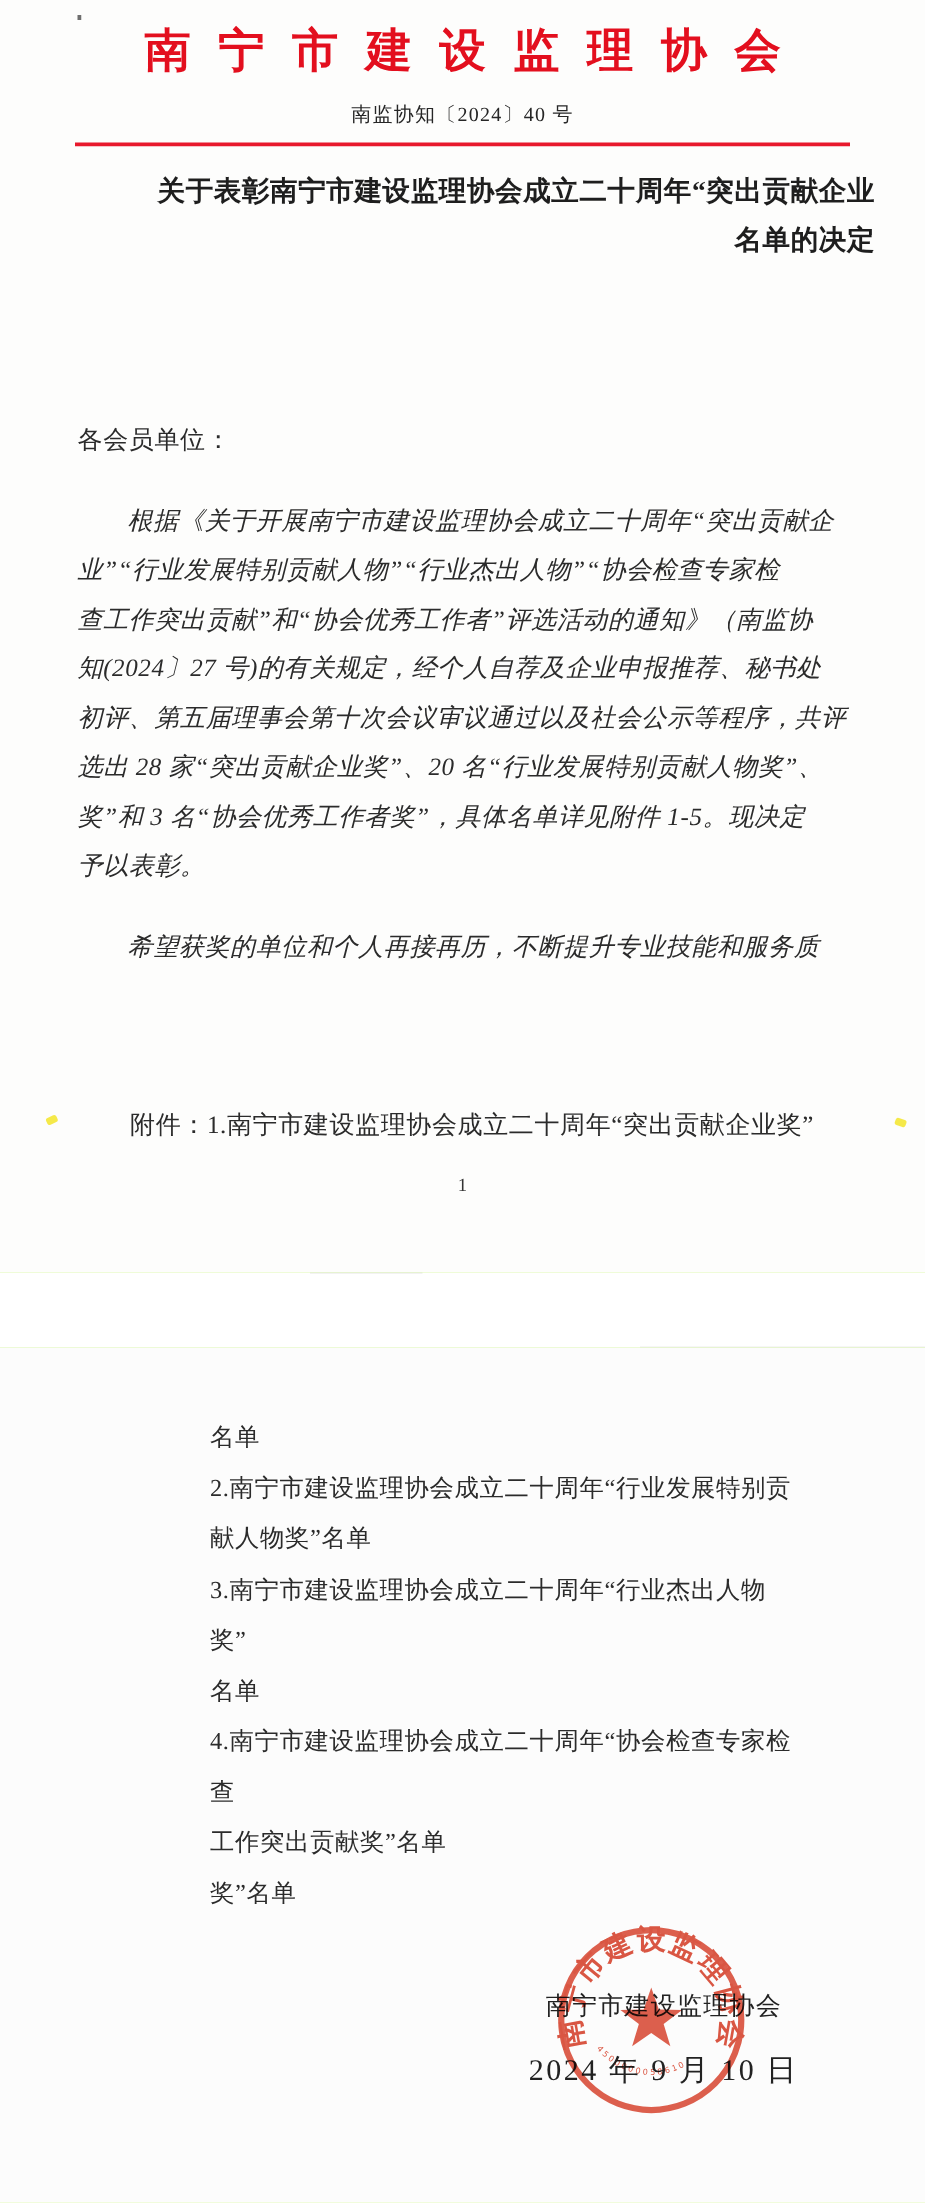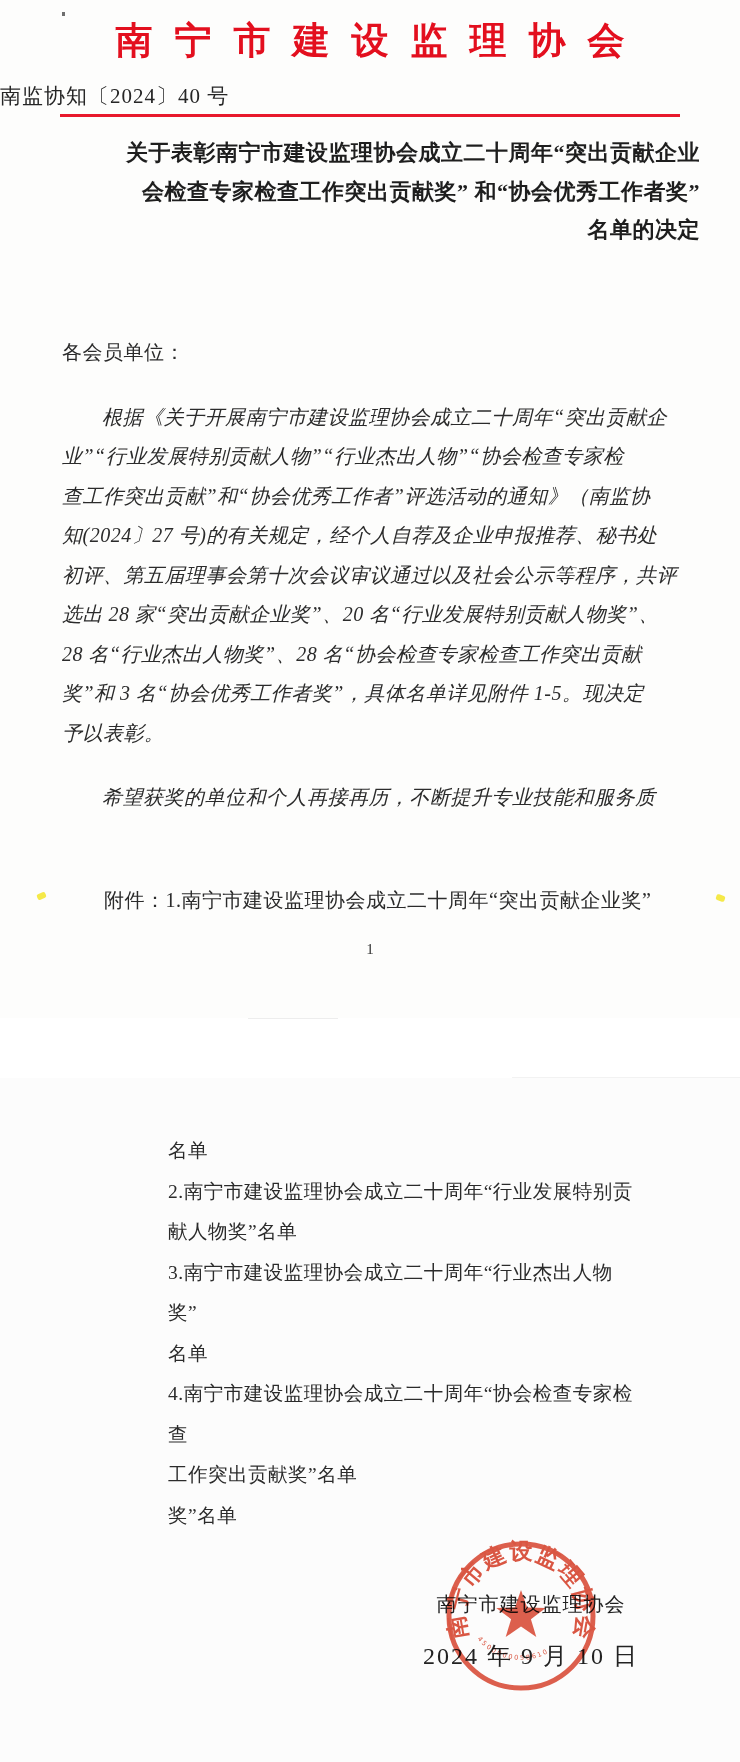--- a/index.html
+++ b/index.html
@@ -15,22 +15,22 @@
   .band-p2{position:absolute;left:0;top:1078px;width:740px;height:684px;background:#fcfcfc;}
   .seam1{position:absolute;left:248px;top:1018px;width:90px;height:1px;background:rgba(0,0,0,0.07);}
   .seam2{position:absolute;left:512px;top:1077px;width:228px;height:1px;background:rgba(0,0,0,0.05);}
 
   .org-header{
     position:absolute;left:0;top:16px;width:740px;text-align:center;
     font-size:37px;font-weight:bold;color:#e30f1e;
     letter-spacing:22px;text-indent:22px;white-space:nowrap;
   }
   .doc-number{
-    position:absolute;left:0;top:82px;width:740px;
-    font-size:21px;color:#262626;letter-spacing:1px;
+    position:absolute;left:0;top:82px;width:740px;text-align:center;
+    font-size:16px;color:#262626;letter-spacing:1px;
   }
   .red-rule{position:absolute;left:60px;top:114px;width:620px;height:3px;background:#e8192c;}
 
   .doc-title{
     position:absolute;left:40px;top:134px;width:660px;text-align:right;
     font-size:22px;font-weight:bold;line-height:38.5px;color:#1e1e1e;
     letter-spacing:0.5px;
   }
 
   .body-block{
@@ -87,34 +87,32 @@
   <div class="seam2"></div>
 
   <div class="org-header">南宁市建设监理协会</div>
 
   <div class="doc-number">南监协知〔2024〕40 号</div>
 
   <div class="red-rule"></div>
 
   <div class="doc-title">
       <div class="tline">关于表彰南宁市建设监理协会成立二十周年“突出贡献企业</div>
-      <div class="tline">会检查专家检查工作突出贡献奖” 和“协会优秀工作者奖”</div>
       <div class="tline">名单的决定</div>
     </div>
 
   <div class="body-block">
     <div>各会员单位：</div>
     <div class="para para-gap">
         <div class="tline">根据《关于开展南宁市建设监理协会成立二十周年“突出贡献企</div>
         <div class="tline">业”“行业发展特别贡献人物”“行业杰出人物”“协会检查专家检</div>
         <div class="tline">查工作突出贡献”和“协会优秀工作者”评选活动的通知》（南监协</div>
         <div class="tline">知(2024〕27 号)的有关规定，经个人自荐及企业申报推荐、秘书处</div>
         <div class="tline">初评、第五届理事会第十次会议审议通过以及社会公示等程序，共评</div>
         <div class="tline">选出 28 家“突出贡献企业奖”、20 名“行业发展特别贡献人物奖”、</div>
-        <div class="tline">28 名“行业杰出人物奖”、28 名“协会检查专家检查工作突出贡献</div>
         <div class="tline">奖”和 3 名“协会优秀工作者奖”，具体名单详见附件 1-5。现决定</div>
         <div class="tline">予以表彰。</div>
       </div>
     <div class="para para-gap">
         <div class="tline">希望获奖的单位和个人再接再历，不断提升专业技能和服务质</div>
       </div>
   </div>
 
   <div class="attachment-intro">附件：1.南宁市建设监理协会成立二十周年“突出贡献企业奖”</div>
 

